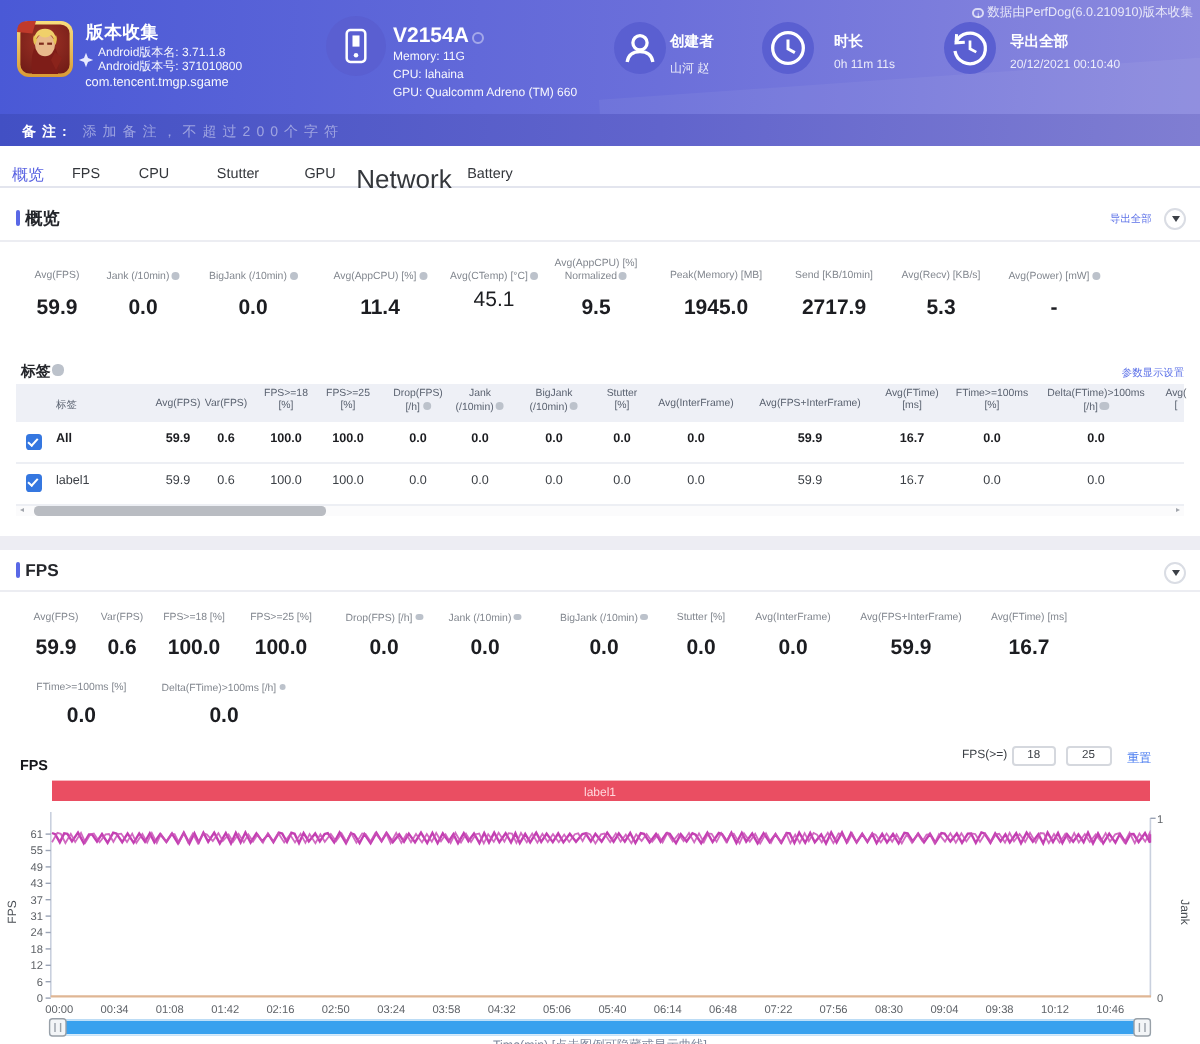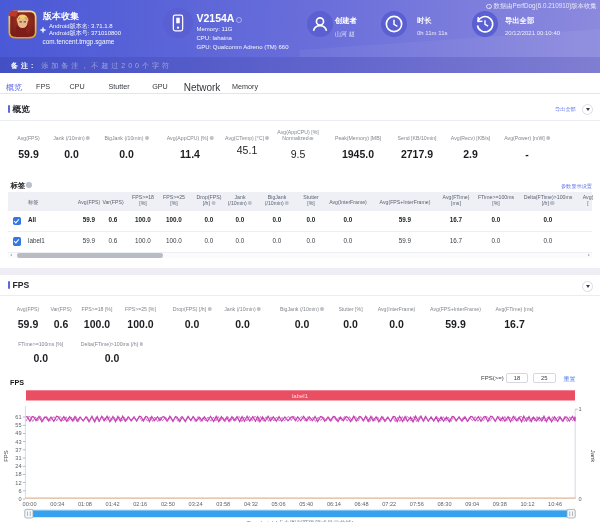--- a/index.html
+++ b/index.html
@@ -92,46 +92,46 @@
 
 <div class="abs nw" style="left:11px;top:60.8px;font-size:7px;letter-spacing:3px;color:#fff"><b>备注:</b> <span style="color:rgba(255,255,255,.45)">添加备注，不超过200个字符</span></div>
 
 <div class="abs" style="left:0;top:72.5px;width:600px;height:21.5px;background:#fff;border-bottom:1px solid #e3e5ee"></div>
 
 <div class="abs nw" style="left:14px;top:81.5px;transform:translateX(-50%);font-size:8px;color:#5a63e2;font-weight:500">概览</div>
 <div class="abs nw" style="left:43px;top:81.5px;transform:translateX(-50%);font-size:7.2px;color:#34373c;font-weight:400">FPS</div>
 <div class="abs nw" style="left:77px;top:81.5px;transform:translateX(-50%);font-size:7.2px;color:#34373c;font-weight:400">CPU</div>
 <div class="abs nw" style="left:119px;top:81.5px;transform:translateX(-50%);font-size:7.2px;color:#34373c;font-weight:400">Stutter</div>
 <div class="abs nw" style="left:160px;top:81.5px;transform:translateX(-50%);font-size:7.2px;color:#34373c;font-weight:400">GPU</div>
-<div class="abs nw" style="left:202px;top:81.5px;transform:translateX(-50%);font-size:10px;color:#34373c;font-weight:400">Network</div>
-<div class="abs nw" style="left:245px;top:81.5px;transform:translateX(-50%);font-size:7.2px;color:#34373c;font-weight:400">Memory</div>
+<div class="abs nw" style="left:202px;top:81.5px;transform:translateX(-50%);font-size:13px;color:#34373c;font-weight:400">Network</div>
+<div class="abs nw" style="left:245px;top:81.5px;transform:translateX(-50%);font-size:7.2px;color:#34373c;font-weight:400">Battery</div>
 <div class="sechead-bar" style="left:8px;top:104.6px"></div>
 <div class="sechead-t nw" style="left:12.6px;top:104.2px">概览</div>
 <div class="abs nw" style="left:555px;top:105.8px;font-size:5.2px;color:#5e73e8">导出全部</div>
 <div class="collapse" style="left:581.5px;top:103.8px"></div>
 <div class="abs" style="left:0;top:120px;width:600px;height:1px;background:#ecedf2"></div>
 
 <div class="abs nw" style="left:28.5px;top:136.2px;transform:translateX(-50%);font-size:5.2px;color:#82878f;line-height:5.9px;text-align:center">Avg(FPS)</div>
     <div class="abs nw" style="left:28.5px;top:148px;transform:translateX(-50%);font-size:10.5px;font-weight:700;color:#1c1d21">59.9</div>
 <div class="abs nw" style="left:71.5px;top:136.2px;transform:translateX(-50%);font-size:5.2px;color:#82878f;line-height:5.9px;text-align:center">Jank (/10min)<span class="inf"></span></div>
     <div class="abs nw" style="left:71.5px;top:148px;transform:translateX(-50%);font-size:10.5px;font-weight:700;color:#1c1d21">0.0</div>
 <div class="abs nw" style="left:126.5px;top:136.2px;transform:translateX(-50%);font-size:5.2px;color:#82878f;line-height:5.9px;text-align:center">BigJank (/10min)<span class="inf"></span></div>
     <div class="abs nw" style="left:126.5px;top:148px;transform:translateX(-50%);font-size:10.5px;font-weight:700;color:#1c1d21">0.0</div>
 <div class="abs nw" style="left:190px;top:136.2px;transform:translateX(-50%);font-size:5.2px;color:#82878f;line-height:5.9px;text-align:center">Avg(AppCPU) [%]<span class="inf"></span></div>
     <div class="abs nw" style="left:190px;top:148px;transform:translateX(-50%);font-size:10.5px;font-weight:700;color:#1c1d21">11.4</div>
 <div class="abs nw" style="left:247px;top:136.2px;transform:translateX(-50%);font-size:5.2px;color:#82878f;line-height:5.9px;text-align:center">Avg(CTemp) [°C]<span class="inf"></span></div>
     <div class="abs nw" style="left:247px;top:144px;transform:translateX(-50%);font-size:10.5px;font-weight:400;color:#1c1d21">45.1</div>
 <div class="abs nw" style="left:298px;top:130.39999999999998px;transform:translateX(-50%);font-size:5.2px;color:#82878f;line-height:5.9px;text-align:center">Avg(AppCPU) [%]<br>Normalized<span class="inf"></span></div>
-    <div class="abs nw" style="left:298px;top:148px;transform:translateX(-50%);font-size:10.5px;font-weight:400;color:#1c1d21">9.5</div>
+    <div class="abs nw" style="left:298px;top:148px;transform:translateX(-50%);font-size:10.5px;font-weight:700;color:#1c1d21">9.5</div>
 <div class="abs nw" style="left:358px;top:136.2px;transform:translateX(-50%);font-size:5.2px;color:#82878f;line-height:5.9px;text-align:center">Peak(Memory) [MB]</div>
     <div class="abs nw" style="left:358px;top:148px;transform:translateX(-50%);font-size:10.5px;font-weight:700;color:#1c1d21">1945.0</div>
 <div class="abs nw" style="left:417px;top:136.2px;transform:translateX(-50%);font-size:5.2px;color:#82878f;line-height:5.9px;text-align:center">Send [KB/10min]</div>
     <div class="abs nw" style="left:417px;top:148px;transform:translateX(-50%);font-size:10.5px;font-weight:700;color:#1c1d21">2717.9</div>
 <div class="abs nw" style="left:470.5px;top:136.2px;transform:translateX(-50%);font-size:5.2px;color:#82878f;line-height:5.9px;text-align:center">Avg(Recv) [KB/s]</div>
-    <div class="abs nw" style="left:470.5px;top:148px;transform:translateX(-50%);font-size:10.5px;font-weight:700;color:#1c1d21">2.9</div>
+    <div class="abs nw" style="left:470.5px;top:148px;transform:translateX(-50%);font-size:10.5px;font-weight:700;color:#1c1d21">5.3</div>
 <div class="abs nw" style="left:527px;top:136.2px;transform:translateX(-50%);font-size:5.2px;color:#82878f;line-height:5.9px;text-align:center">Avg(Power) [mW]<span class="inf"></span></div>
     <div class="abs nw" style="left:527px;top:148px;transform:translateX(-50%);font-size:10.5px;font-weight:700;color:#1c1d21">-</div>
 <div class="abs nw" style="left:10.5px;top:180.6px;font-size:7.4px;font-weight:700;color:#26282d">标签<span class="inf" style="width:5.4px;height:5.4px"></span></div>
 <div class="abs nw" style="left:592px;top:182.8px;transform:translateX(-100%);font-size:5.2px;color:#5e73e8">参数显示设置</div>
 
 <div class="abs" style="left:8px;top:192px;width:584px;height:19.4px;background:#eef0f6"></div>
 <div class="abs nw" style="left:28px;top:198.6px;font-size:5.2px;color:#5a6270">标签</div>
 <div class="abs nw" style="left:89px;top:198.6px;transform:translateX(-50%);font-size:5.2px;color:#5a6270">Avg(FPS)</div>
 <div class="abs nw" style="left:113px;top:198.6px;transform:translateX(-50%);font-size:5.2px;color:#5a6270">Var(FPS)</div>
 <div class="abs nw" style="left:143px;top:195.2px;transform:translateX(-50%);font-size:5.2px;color:#5a6270;line-height:5.9px;text-align:center">FPS&gt;=18<br>[%]</div>

